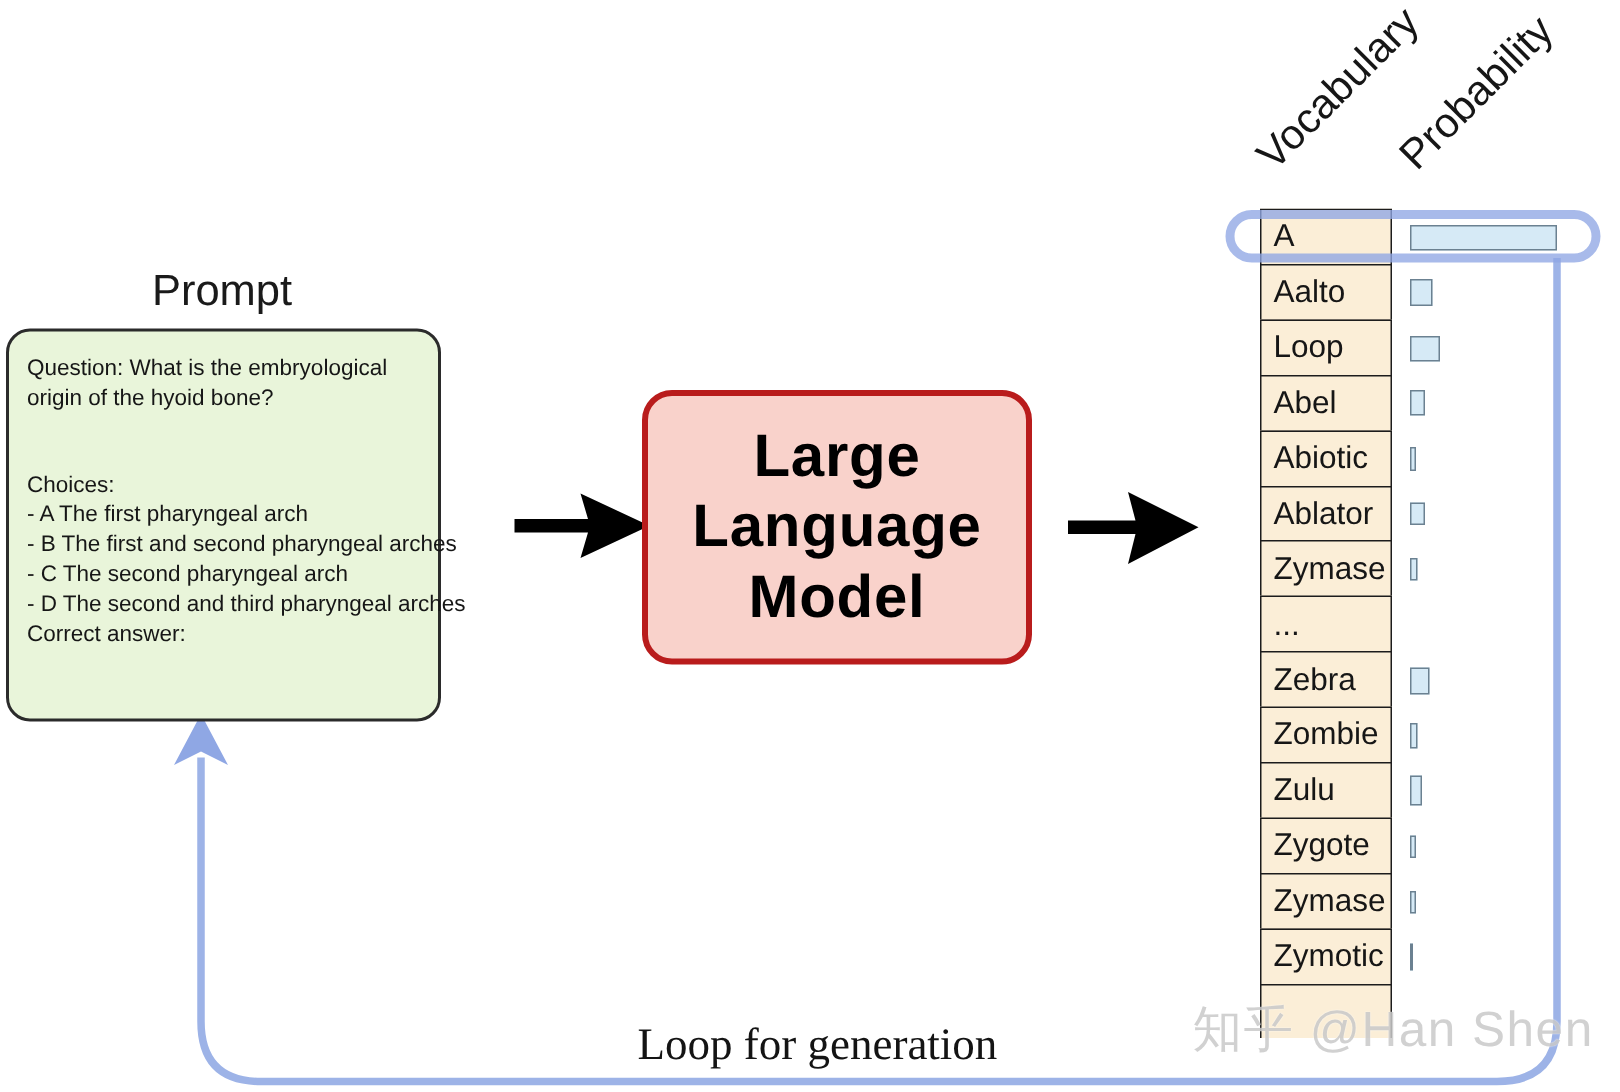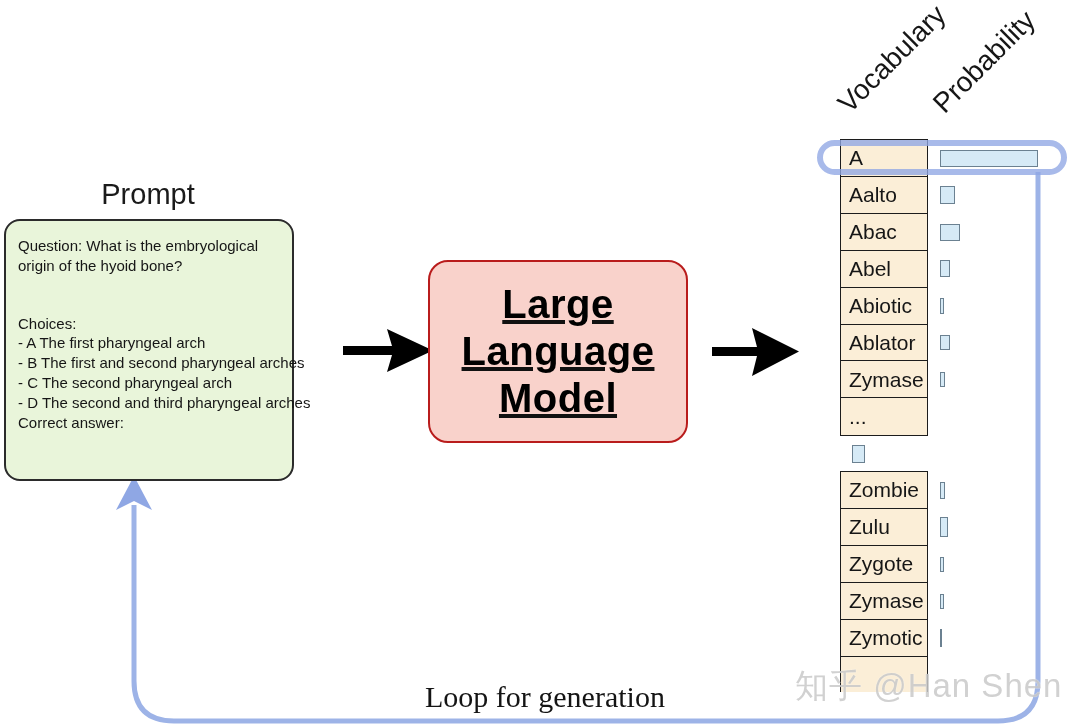--- a/index.html
+++ b/index.html
@@ -30,24 +30,23 @@
     background:var(--prompt-box-fill);border:2px solid #2b2b2b;border-radius:16px;
     padding:15px 6px 0 12px;z-index:2;
   }
   .prompt-box p{font-size:15px;line-height:1.32;color:#161616}
   .prompt-question{max-width:274px;margin-bottom:38px}
   .prompt-choice,.prompt-choices-label{white-space:nowrap;font-size:14.6px}
   .prompt-answer{}
   
   .llm-box{
     position:absolute;left:428px;top:260px;width:260px;height:183px;
-    background:var(--llm-box-fill);border:2px solid #b91c1c;border-radius:20px;
+    background:var(--llm-box-fill);border:4px solid #b91c1c;border-radius:20px;
     display:flex;align-items:center;justify-content:center;text-align:center;
     z-index:2;
-    text-decoration:underline;
   }
   .llm-box span{
     font-size:40px;font-weight:bold;line-height:1.18;color:#000;
     width:230px;letter-spacing:.5px;
   }
   
   svg.layer{position:absolute;left:0;top:0;z-index:1}
   .black-arrow{fill:var(--arrow)}
   .loop-path{stroke:var(--loop-stroke);stroke-width:5;fill:none}
   .loop-head{fill:var(--loop-arrow)}
@@ -133,21 +132,21 @@
     </div>
 
     <div class="vrow">
       <div class="vcell">Aalto</div>
       <div class="bar-slot">
         <div class="pbar" style="width: 15px; height: 18px;"></div>
       </div>
     </div>
 
     <div class="vrow">
-      <div class="vcell">Abac</div>
+      <div class="vcell">Loop</div>
       <div class="bar-slot">
         <div class="pbar" style="width: 20px; height: 17px;"></div>
       </div>
     </div>
 
     <div class="vrow">
       <div class="vcell">Abel</div>
       <div class="bar-slot">
         <div class="pbar" style="width: 10px; height: 17px;"></div>
       </div>
@@ -175,20 +174,21 @@
     </div>
 
     <div class="vrow">
       <div class="vcell">...</div>
       <div class="bar-slot">
         
       </div>
     </div>
 
     <div class="vrow">
+      <div class="vcell">Zebra</div>
       <div class="bar-slot">
         <div class="pbar" style="width: 13px; height: 18px;"></div>
       </div>
     </div>
 
     <div class="vrow">
       <div class="vcell">Zombie</div>
       <div class="bar-slot">
         <div class="pbar" style="width: 5px; height: 17px;"></div>
       </div>

